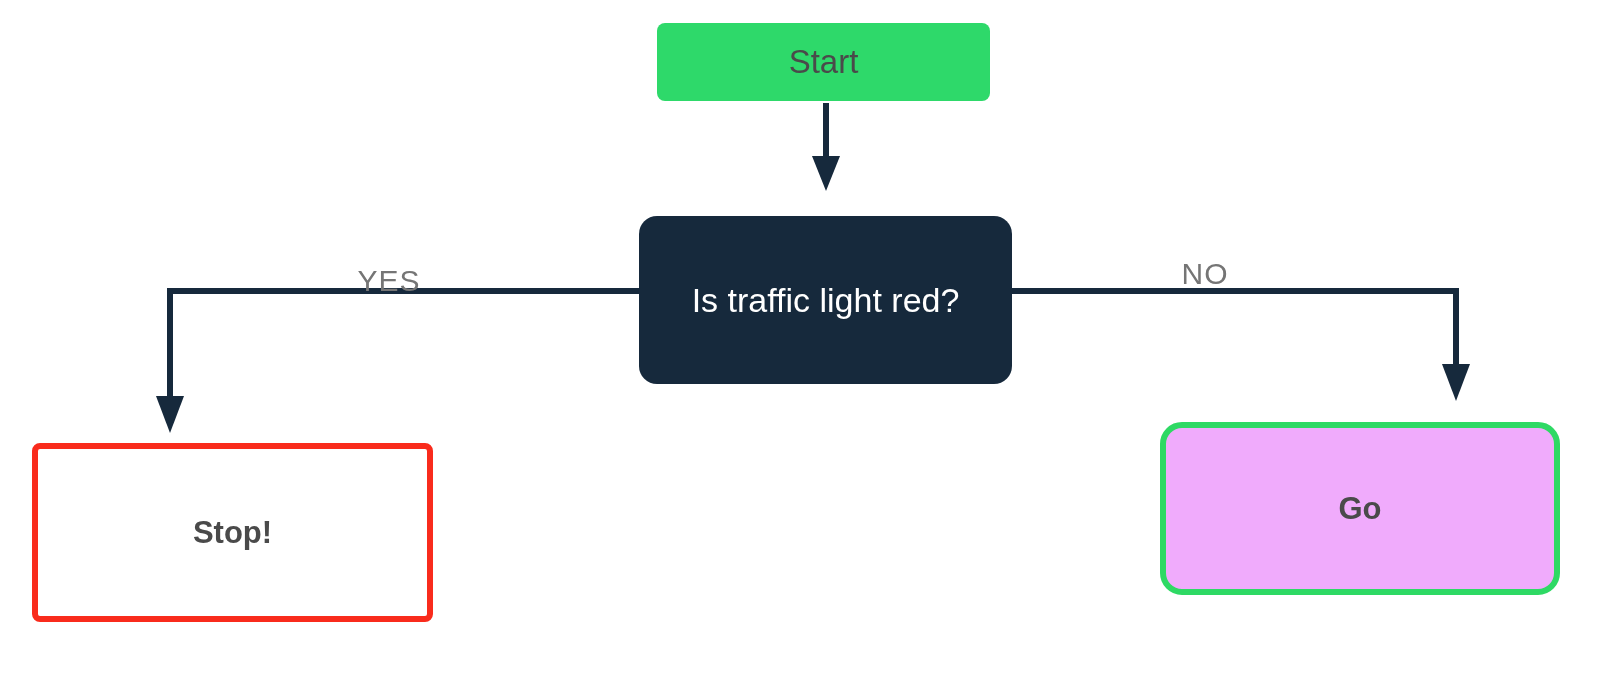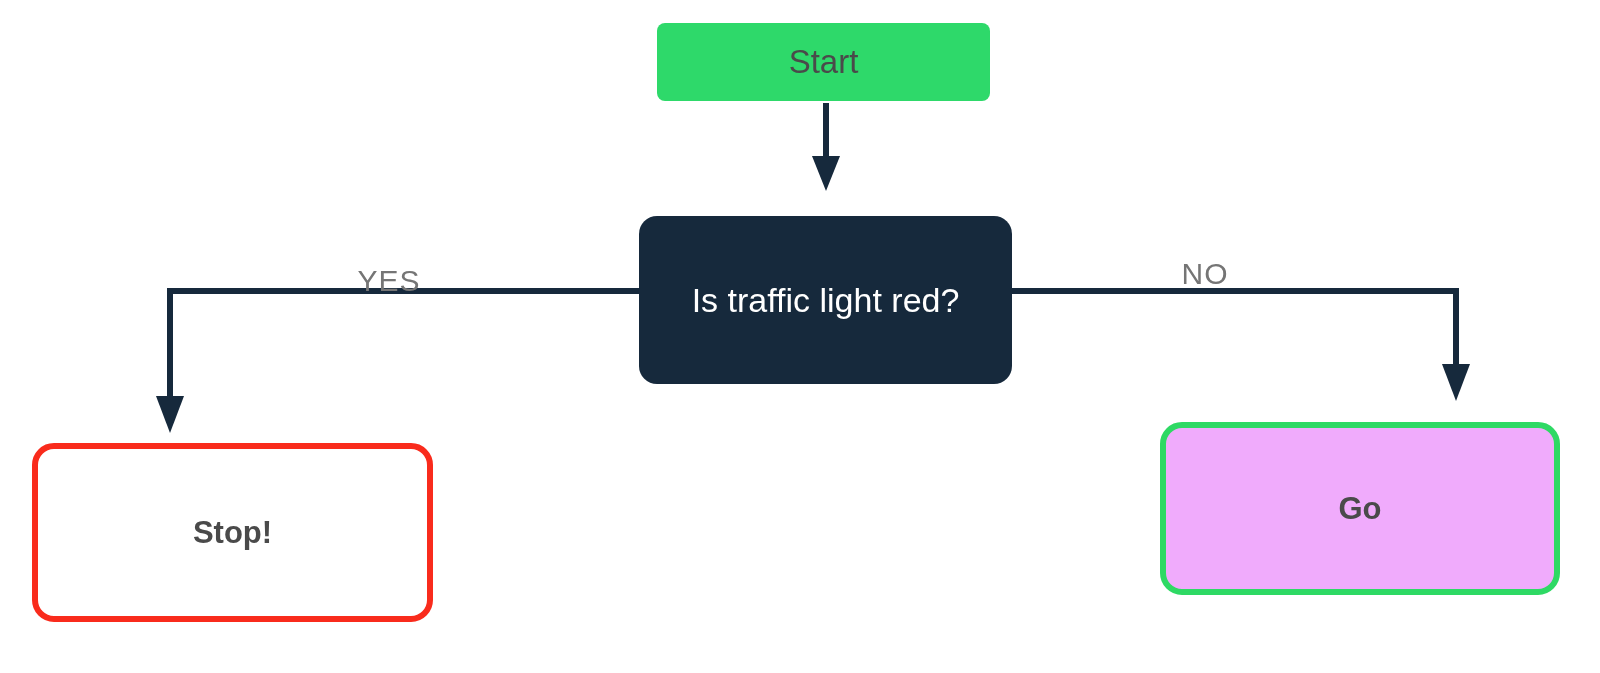--- a/index.html
+++ b/index.html
@@ -34,21 +34,21 @@
   .node-decision{
     left:639px;top:208px;width:373px;height:168px;
     background:var(--navy);
     border-radius:18px;
     font-size:34px;color:#FFFFFF;margin-top:8px;
   }
   .node-stop{
     left:32px;top:443px;width:401px;height:179px;
     background:#FFFFFF;
     border:6px solid var(--red);
-    border-radius:22px;
+    border-radius:8px;
     font-size:31px;font-weight:bold;color:var(--dark-text);
   }
   .node-go{
     left:1160px;top:422px;width:400px;height:173px;
     background:#f0abfc;
     border:6px solid var(--green-border);
     border-radius:22px;
     font-size:31px;font-weight:bold;color:var(--dark-text);
   }
   .edge-label{

